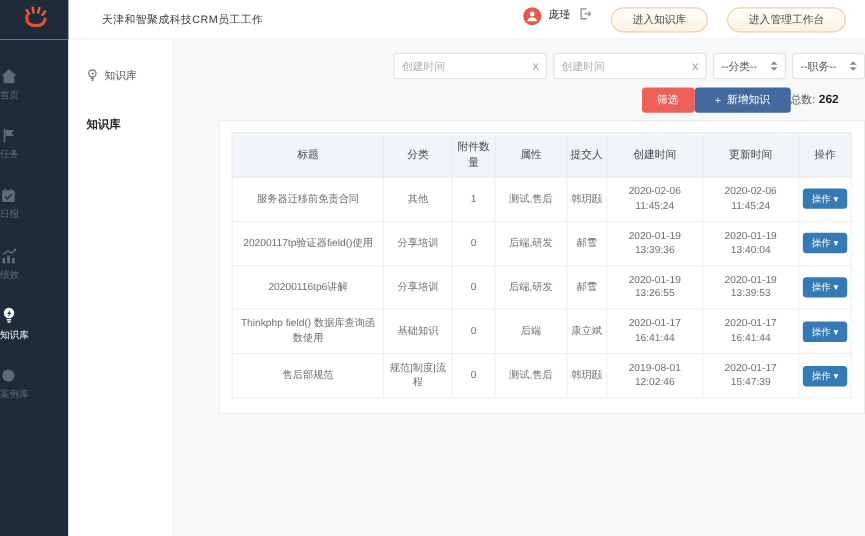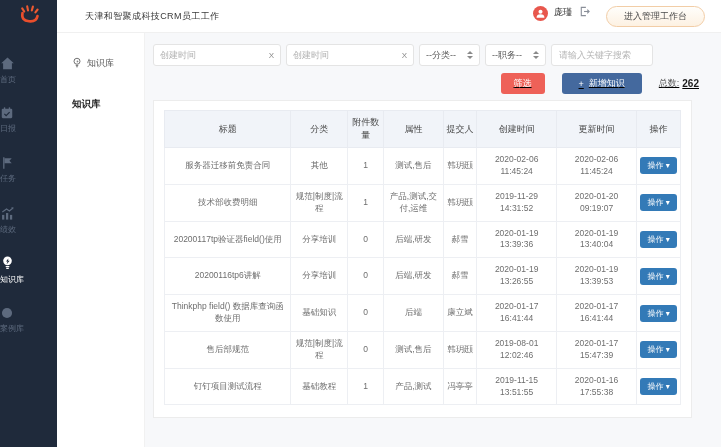--- a/index.html
+++ b/index.html
@@ -22,36 +22,36 @@
   .side-item .lbl{font-size:8px;}
   .side-item.active{color:#fff;}
   .side-item svg{display:block;}
   
   .subsidebar{width:88px;flex:0 0 88px;background:#fff;border-right:1px solid #f1f1f1;padding-top:24px;box-sizing:border-box;}
   .sub-top{display:flex;align-items:center;gap:5px;padding-left:15px;font-size:9px;color:#555;cursor:pointer;}
   .sub-section-title{margin-top:28px;padding-left:15px;font-size:9.5px;font-weight:bold;color:#222;}
   .subnav-item{margin-top:14px;padding-left:13px;font-size:9px;color:#555;border-left:2px solid transparent;cursor:pointer;}
   .subnav-item.active{color:#e25454;border-left-color:#e25454;}
   
-  .main{flex:1;display:flex;flex-direction:column;background:#f7f8fa;overflow:hidden;}
+  .main{flex:1;display:flex;flex-direction:column;background:#f7f8fa;overflow:hidden;align-items:flex-end;}
   .filterbar{padding:11px 0 0 8px;}
   .filter-row{display:flex;gap:5px;align-items:center;}
   .finput{height:22px;background:#fff;border:1px solid #e4e4e4;border-radius:3px;display:flex;align-items:center;
           font-size:9px;box-sizing:border-box;padding:0 6px;}
   .date{width:128px;justify-content:space-between;color:#b0b0b0;cursor:text;}
   .date .clear{color:#8a8a8a;font-size:8px;cursor:pointer;}
   .sel{width:61px;justify-content:space-between;color:#555;cursor:pointer;}
   .spin{display:inline-flex;flex-direction:column;gap:1.5px;}
   .spin i{width:0;height:0;border-left:3px solid transparent;border-right:3px solid transparent;display:block;}
   .spin .up{border-bottom:3.5px solid #8a8a8a;}
   .spin .dn{border-top:3.5px solid #8a8a8a;}
   .search{width:102px;border:1px solid #e4e4e4;border-radius:3px;height:22px;box-sizing:border-box;
           font-size:9px;padding:0 7px;color:#444;font-family:inherit;outline:none;}
   .search::placeholder{color:#b5b5b5;}
-  .button-row{display:flex;justify-content:flex-end;align-items:center;gap:17px;margin-top:7px;padding-right:22px;text-decoration:underline;}
+  .button-row{display:flex;justify-content:flex-end;align-items:center;gap:0;margin-top:7px;padding-right:22px;}
   .btn-red{background:#ee6158;color:#fff;border:none;border-radius:3px;font-size:9px;height:21px;padding:0 13px;cursor:pointer;font-family:inherit;}
   .btn-blue{background:#44699e;color:#fff;border:none;border-radius:3px;font-size:9px;height:21px;padding:0 17px;cursor:pointer;
             display:inline-flex;align-items:center;gap:5px;font-family:inherit;}
   .total{font-size:9px;color:#555;display:inline-flex;align-items:center;gap:3px;}
   .total b{font-size:10px;color:#1b1b1b;}
   
   .card{background:#fff;border:1px solid #ececec;margin:6px 0 0 8px;width:539px;box-sizing:border-box;padding:9px 10px 12px 10px;}
   table{width:100%;border-collapse:collapse;table-layout:fixed;}
   th{background:#f1f4f9;border:1px solid #e8ebf1;font-size:9px;color:#484848;font-weight:normal;padding:5px 2px;}
   td{border:1px solid #edeff3;font-size:8.5px;color:#6e6e6e;text-align:center;padding:6px 3px;line-height:1.4;word-break:break-all;}
@@ -87,54 +87,55 @@
         </svg>
       </span>
       <span class="username">庞瑾</span>
       <span class="logout">
         <svg width="11" height="11" viewBox="0 0 12 12" fill="none" stroke="#8a8f99" stroke-width="1.2">
           <path d="M7.5 1.5 H2.5 v9 h5"></path>
           <path d="M5.5 6 H11"></path>
           <path d="M9 4 l2 2 -2 2"></path>
         </svg>
       </span>
+      <button class="pill">进入知识库</button>
       <button class="pill">进入管理工作台</button>
     </div>
   </header>
 
   <div class="layout">
 
     <nav class="sidebar" id="sidebar">
         <div class="side-item">
           <span>
             <svg width="15" height="15" viewBox="0 0 16 16" fill="currentColor">
               <path d="M8 1.6 L1.3 7.6 h2 v6.6 h9.4 V7.6 h2 Z"></path>
             </svg>
           </span>
           <span class="lbl">首页</span>
+        </div>
+        <div class="side-item">
+          <span>
+            <svg width="14" height="14" viewBox="0 0 16 16" fill="currentColor">
+              <path d="M3.6 1.5 h1.5 v13 h-1.5 Z"></path>
+              <path d="M5.1 2.6 h8.3 l-2.6 2.9 2.6 2.9 H5.1 Z"></path>
+            </svg>
+          </span>
+          <span class="lbl">任务</span>
         </div>
         <div class="side-item">
           <span>
             <svg width="14" height="14" viewBox="0 0 16 16">
               <rect x="2" y="3" width="12" height="11" rx="1.3" fill="currentColor"></rect>
               <rect x="4.4" y="1.4" width="1.6" height="2.6" rx="0.7" fill="currentColor"></rect>
               <rect x="10" y="1.4" width="1.6" height="2.6" rx="0.7" fill="currentColor"></rect>
               <path d="M5 9 l2 2 4 -4" stroke="#1f2a3b" stroke-width="1.4" fill="none"></path>
             </svg>
           </span>
           <span class="lbl">日报</span>
-        </div>
-        <div class="side-item">
-          <span>
-            <svg width="14" height="14" viewBox="0 0 16 16" fill="currentColor">
-              <path d="M3.6 1.5 h1.5 v13 h-1.5 Z"></path>
-              <path d="M5.1 2.6 h8.3 l-2.6 2.9 2.6 2.9 H5.1 Z"></path>
-            </svg>
-          </span>
-          <span class="lbl">任务</span>
         </div>
         <div class="side-item">
           <span>
             <svg width="15" height="15" viewBox="0 0 16 16">
               <g fill="currentColor">
                 <rect x="2.2" y="9.5" width="2.4" height="5"></rect>
                 <rect x="6.4" y="7.5" width="2.4" height="7"></rect>
                 <rect x="10.6" y="9.5" width="2.4" height="5"></rect>
               </g>
               <path d="M2.5 6.5 l4.5 -3.2 3 2 3.5 -2.8" stroke="currentColor" stroke-width="1.3" fill="none"></path>
@@ -197,21 +198,20 @@
                 <i class="dn"></i>
               </span>
           </div>
           <div class="finput sel">
             <span>--职务--</span>
             <span class="spin">
                 <i class="up"></i>
                 <i class="dn"></i>
               </span>
           </div>
-          <input class="search" type="text" placeholder="请输入关键字搜索" style="">
         </div>
         <div class="button-row">
           <button class="btn-red">筛选</button>
           <button class="btn-blue">
             <span>+</span>
             <span>新增知识</span>
           </button>
           <span class="total">
             <span>总数:</span>
             <b>262</b>
@@ -254,36 +254,20 @@
                   <div>2020-02-06</div>
                   <div>11:45:24</div>
                 </td>
                 <td>
                   <div>2020-02-06</div>
                   <div>11:45:24</div>
                 </td>
                 <td><button class="act-btn">操作 ▾</button></td>
               </tr>
               <tr>
-                <td>技术部收费明细</td>
-                <td>规范|制度|流程</td>
-                <td>1</td>
-                <td>产品,测试,交付,运维</td>
-                <td>韩玥颋</td>
-                <td>
-                  <div>2019-11-29</div>
-                  <div>14:31:52</div>
-                </td>
-                <td>
-                  <div>2020-01-20</div>
-                  <div>09:19:07</div>
-                </td>
-                <td><button class="act-btn">操作 ▾</button></td>
-              </tr>
-              <tr>
                 <td>20200117tp验证器field()使用</td>
                 <td>分享培训</td>
                 <td>0</td>
                 <td>后端,研发</td>
                 <td>郝雪</td>
                 <td>
                   <div>2020-01-19</div>
                   <div>13:39:36</div>
                 </td>
                 <td>
@@ -333,36 +317,20 @@
                 <td>
                   <div>2019-08-01</div>
                   <div>12:02:46</div>
                 </td>
                 <td>
                   <div>2020-01-17</div>
                   <div>15:47:39</div>
                 </td>
                 <td><button class="act-btn">操作 ▾</button></td>
               </tr>
-              <tr>
-                <td>钉钉项目测试流程</td>
-                <td>基础教程</td>
-                <td>1</td>
-                <td>产品,测试</td>
-                <td>冯亭亭</td>
-                <td>
-                  <div>2019-11-15</div>
-                  <div>13:51:55</div>
-                </td>
-                <td>
-                  <div>2020-01-16</div>
-                  <div>17:55:38</div>
-                </td>
-                <td><button class="act-btn">操作 ▾</button></td>
-              </tr>
             </tbody>
         </table>
 
       </div>
 
     </main>
   </div>
 </div>
 
 </body></html>

